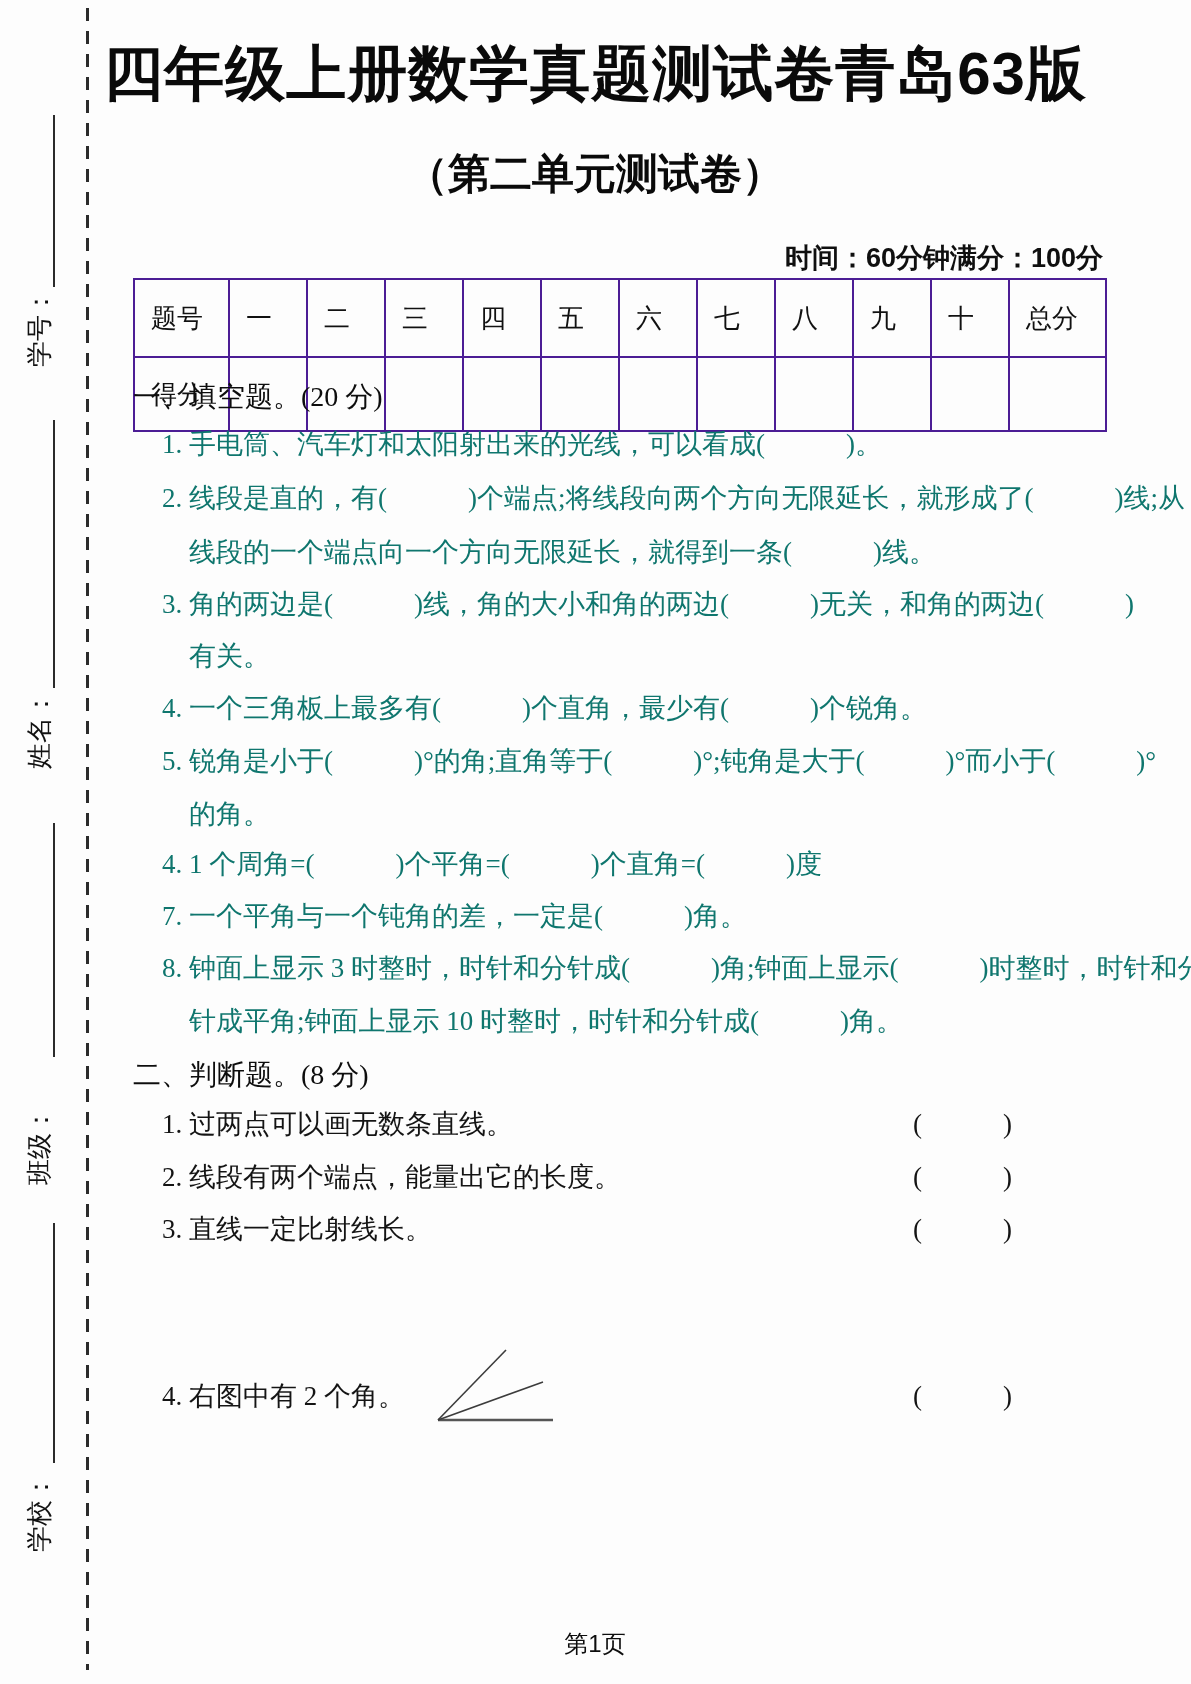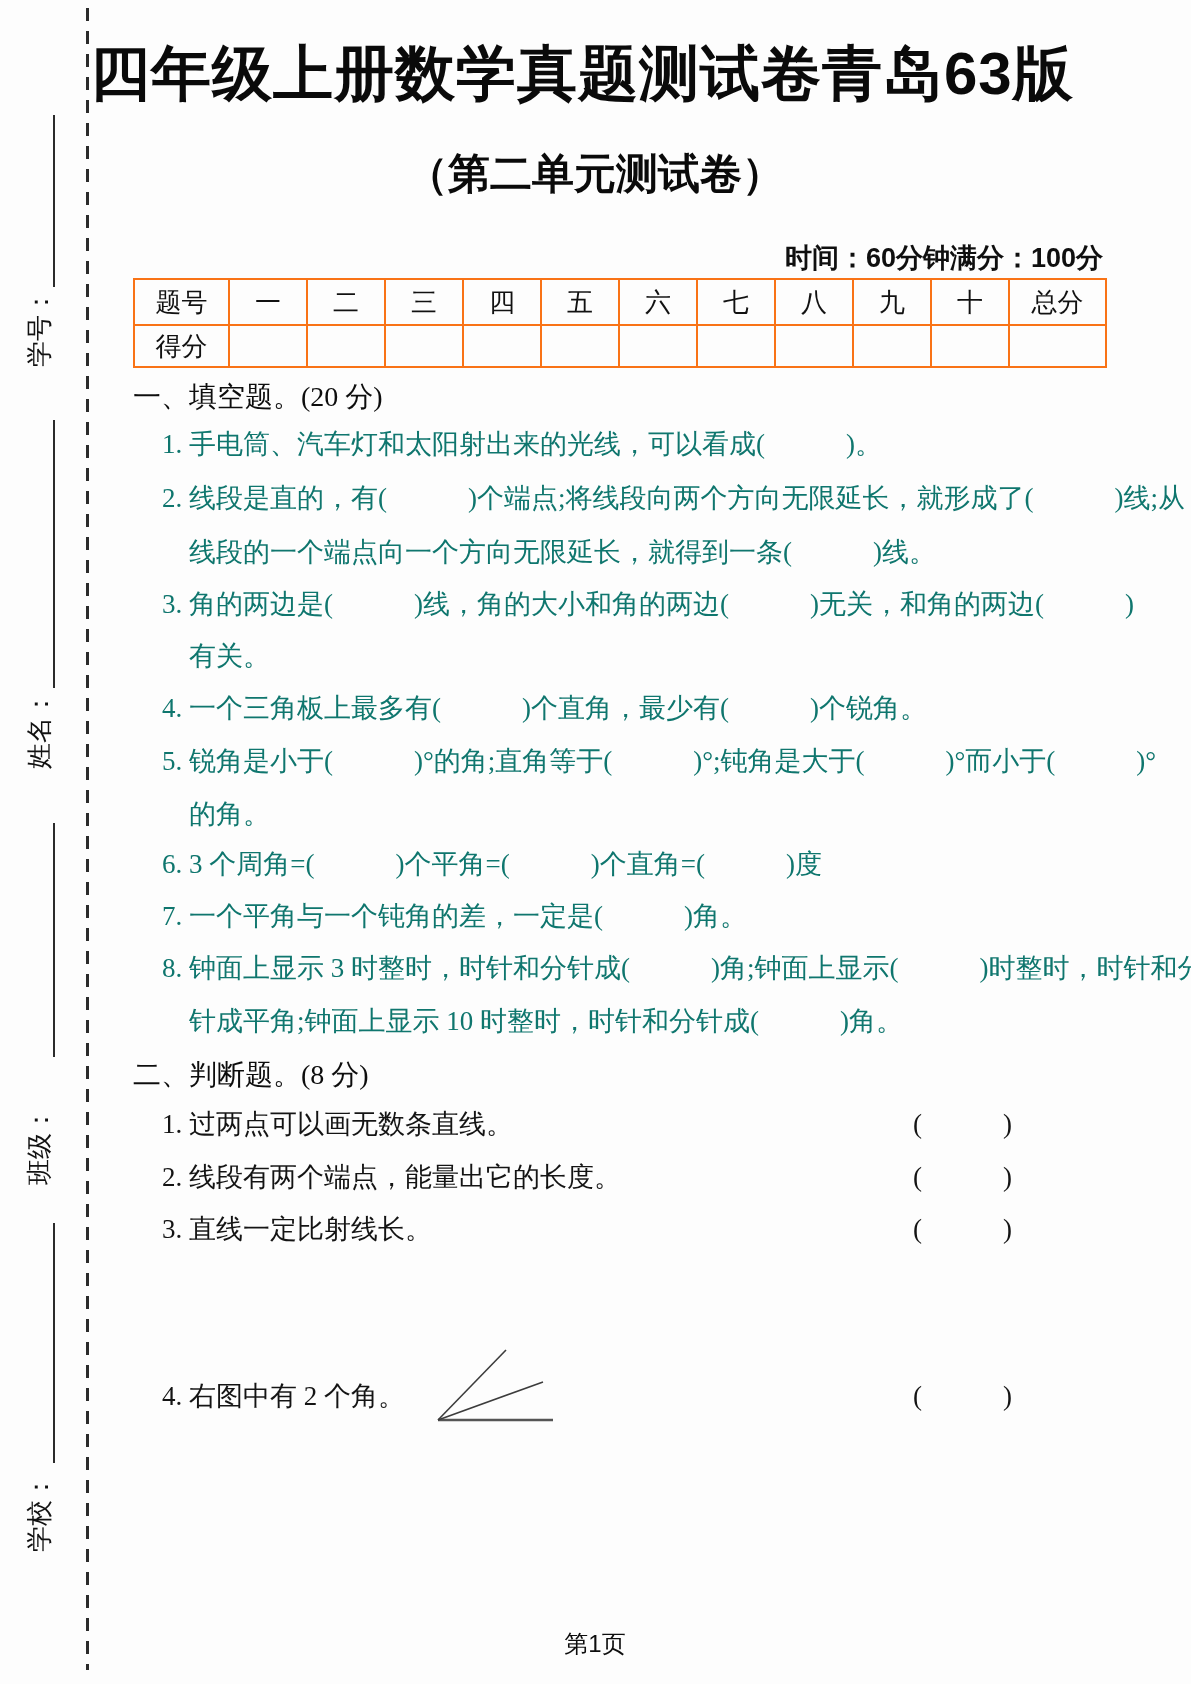--- a/index.html
+++ b/index.html
@@ -15,42 +15,42 @@
   }
   .write-line{position:absolute;left:53px;width:2px;background:#2b2b2b;}
   .v-label{
     position:absolute;left:-6px;width:92px;height:28px;line-height:28px;
     text-align:center;font-size:26px;color:#111;
     transform:rotate(-90deg);
     font-family:"Liberation Serif","DejaVu Serif",serif;
   }
   
   .title{
-    position:absolute;left:90px;top:34px;width:1010px;text-align:left;
+    position:absolute;left:90px;top:34px;width:1010px;text-align:center;
     font-size:60px;font-weight:700;letter-spacing:1px;color:#0a0a0a;
     font-family:"Liberation Sans","DejaVu Sans",sans-serif;white-space:nowrap;
   }
   .subtitle{
     position:absolute;left:90px;top:146px;width:1010px;text-align:center;
     font-size:42px;font-weight:700;color:#0a0a0a;
     font-family:"Liberation Sans","DejaVu Sans",sans-serif;white-space:nowrap;
   }
   .meta{
     position:absolute;left:133px;top:240px;width:970px;text-align:right;
     font-size:27px;font-weight:600;color:#0f0f0f;
     font-family:"Liberation Sans","DejaVu Sans",sans-serif;white-space:nowrap;
   }
   
   table.score{
     position:absolute;left:133px;top:278px;width:972px;
     border-collapse:collapse;table-layout:fixed;
   }
   table.score td{
-    border:2px solid #f97316;text-align:center;vertical-align:middle;
-    font-size:26px;color:#111;padding:0;
+    border:2px solid #4c1d95;vertical-align:middle;
+    font-size:26px;color:#111;padding:16px;
   }
   table.score tr.r1 td{height:44px;}
   table.score tr.r2 td{height:40px;}
   
   .sec-heading{
     position:absolute;left:133px;font-size:28px;font-weight:400;color:#0d0d0d;
     white-space:nowrap;
   }
   .q-line{
     position:absolute;left:162px;font-size:27px;color:#0f766e;white-space:nowrap;
@@ -141,21 +141,21 @@
 <div class="sec-heading" style="top:378px;">一、填空题。(20 分)</div>
 
 <div class="q-line" style="top:428px;">1. 手电筒、汽车灯和太阳射出来的光线，可以看成(　　　)。</div>
 <div class="q-line" style="top:482px;">2. 线段是直的，有(　　　)个端点;将线段向两个方向无限延长，就形成了(　　　)线;从</div>
 <div class="q-line cont" style="top:536px;">线段的一个端点向一个方向无限延长，就得到一条(　　　)线。</div>
 <div class="q-line" style="top:588px;">3. 角的两边是(　　　)线，角的大小和角的两边(　　　)无关，和角的两边(　　　)</div>
 <div class="q-line cont" style="top:640px;">有关。</div>
 <div class="q-line" style="top:692px;">4. 一个三角板上最多有(　　　)个直角，最少有(　　　)个锐角。</div>
 <div class="q-line" style="top:745px;">5. 锐角是小于(　　　)°的角;直角等于(　　　)°;钝角是大于(　　　)°而小于(　　　)°</div>
 <div class="q-line cont" style="top:798px;">的角。</div>
-<div class="q-line" style="top:848px;">6. 3 个周角=(　　　)个平角=(　　　)个直角=(　　　)度</div>
+<div class="q-line" style="top:848px;">4. 1 个周角=(　　　)个平角=(　　　)个直角=(　　　)度</div>
 <div class="q-line" style="top:900px;">7. 一个平角与一个钝角的差，一定是(　　　)角。</div>
 <div class="q-line" style="top:952px;">8. 钟面上显示 3 时整时，时针和分针成(　　　)角;钟面上显示(　　　)时整时，时针和分</div>
 <div class="q-line cont" style="top:1005px;">针成平角;钟面上显示 10 时整时，时针和分针成(　　　)角。</div>
 
 <div class="sec-heading" style="top:1056px;">二、判断题。(8 分)</div>
 
 <div class="judge-row" style="top:1108px;">
   <span class="q-text">1. 过两点可以画无数条直线。</span>
   <span class="blank">(　　　)</span>
 </div>

